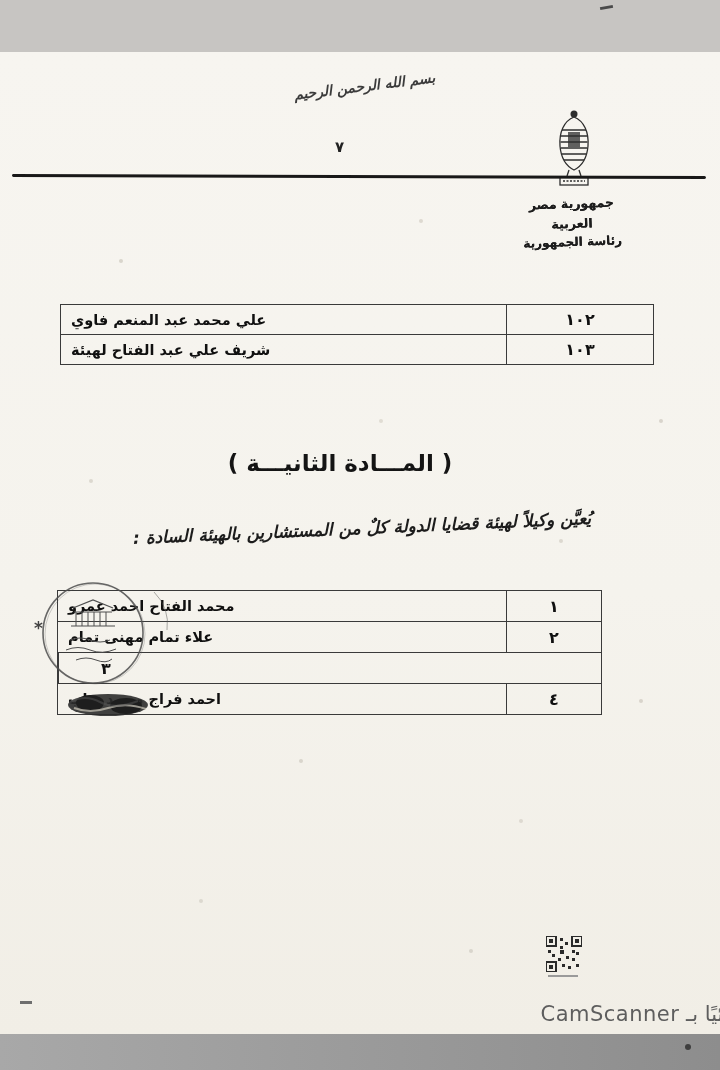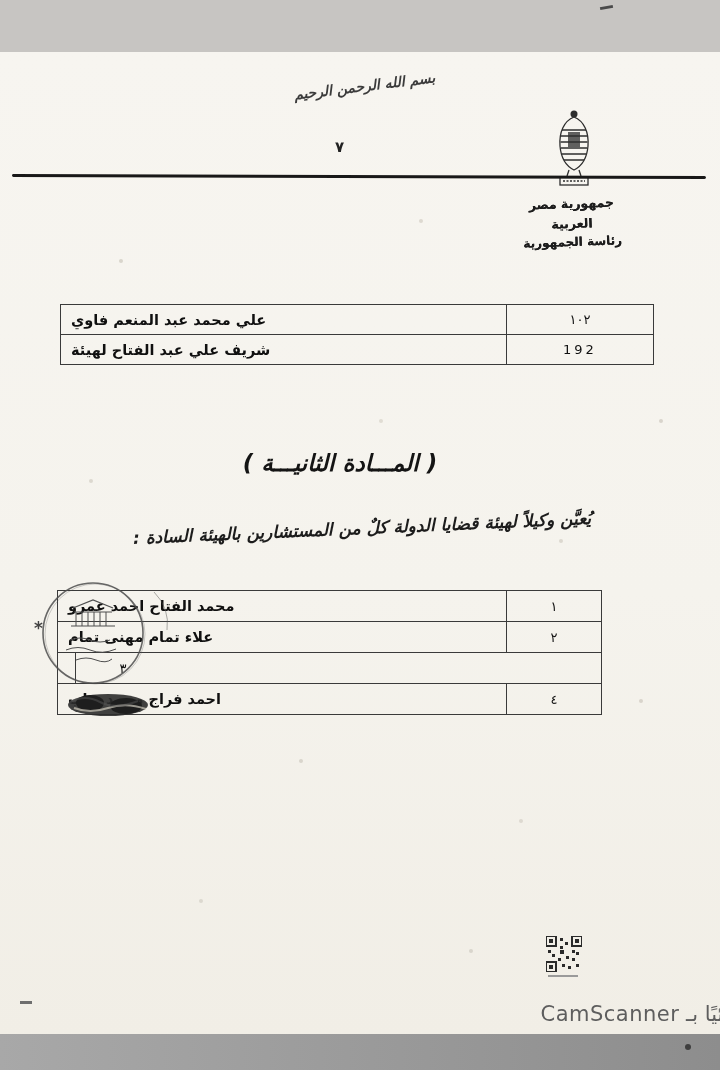--- a/index.html
+++ b/index.html
@@ -52,28 +52,28 @@
   .t1 .row { height:29px; }
   .t2 .row { height:30px; }
   .name-cell {
     flex:1; display:flex; align-items:center; justify-content:flex-end;
     padding:0 10px; font-weight:bold; font-size:14.5px; color:#101010;
     direction:rtl; white-space:nowrap; overflow:hidden;
   }
   .num-cell {
     border-left:1.2px solid #3a3a3a;
     display:flex; align-items:center; justify-content:center;
-    font-weight:normal; font-size:13px; color:#101010; letter-spacing:3px;margin-left:17px;
+    font-weight:bold; font-size:16px; color:#101010; letter-spacing:3px;
   }
   .t1 .num-cell { width:146px; }
   .t2 .num-cell { width:94px; }
 
   .article {
     left:170px; top:450px; width:340px; text-align:center;
-    font-size:23px; font-weight:bold; color:#141414; direction:rtl;font-style:italic;
+    font-size:23px; font-weight:bold; color:#141414; direction:rtl;
   }
   .intro {
     left:122px; top:518px; width:480px; text-align:center;
     font-size:17px; font-weight:bold; font-style:italic; color:#1c1c1c;
     transform:rotate(-2.5deg); direction:rtl; white-space:nowrap;
   }
 
   .stamp { left:26px; top:574px; }
   .asterisk { left:34px; top:618px; font-size:17px; font-weight:bold; color:#444; }
   .smudge { left:60px; top:688px; }
@@ -136,21 +136,21 @@
 
   <div class="abs rule"></div>
 
   <div class="abs roster t1">
     <div class="row">
       <div class="name-cell">علي محمد عبد المنعم فاوي</div>
       <div class="num-cell">١٠٢</div>
     </div>
     <div class="row">
       <div class="name-cell">شريف علي عبد الفتاح لهيئة</div>
-      <div class="num-cell">192</div>
+      <div class="num-cell">١٠٣</div>
     </div>
   </div>
 
   <div class="abs article">( المـــادة الثانيـــة )</div>
 
   <div class="abs intro">يُعيَّن وكيلاً لهيئة قضايا الدولة كلٌ من المستشارين بالهيئة السادة :</div>
 
   <div class="abs roster t2">
     <div class="row">
       <div class="name-cell">محمد الفتاح احمد عمرو</div>

